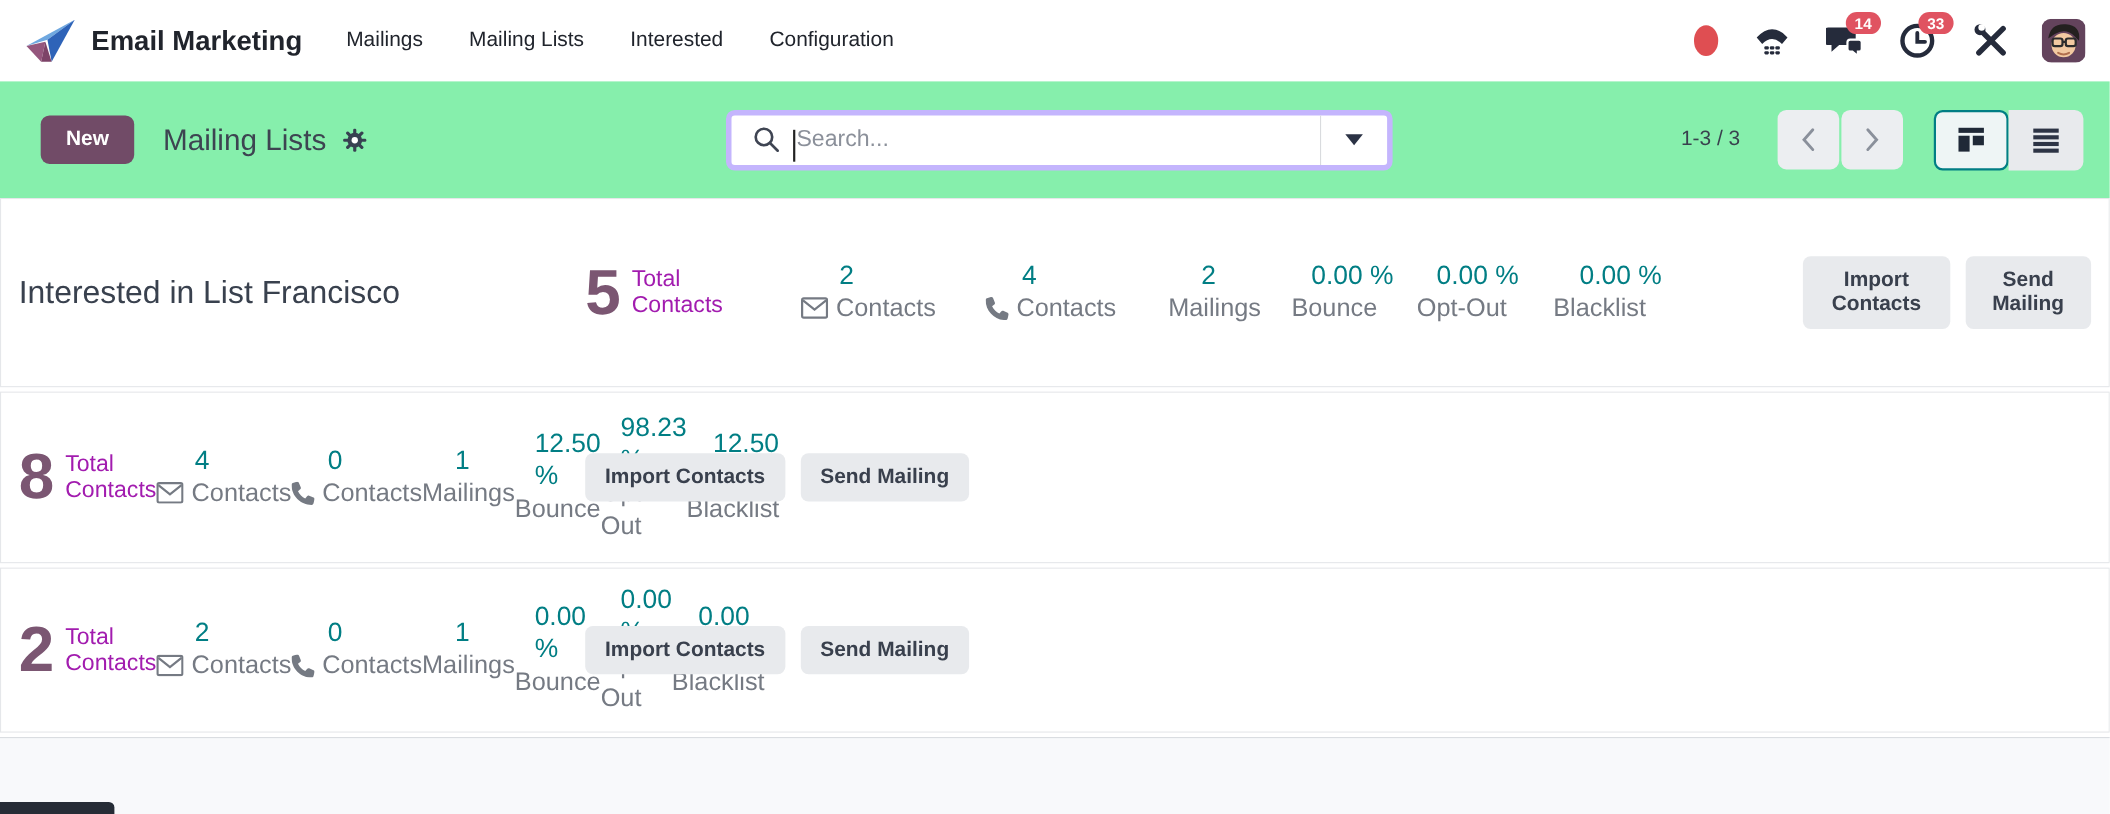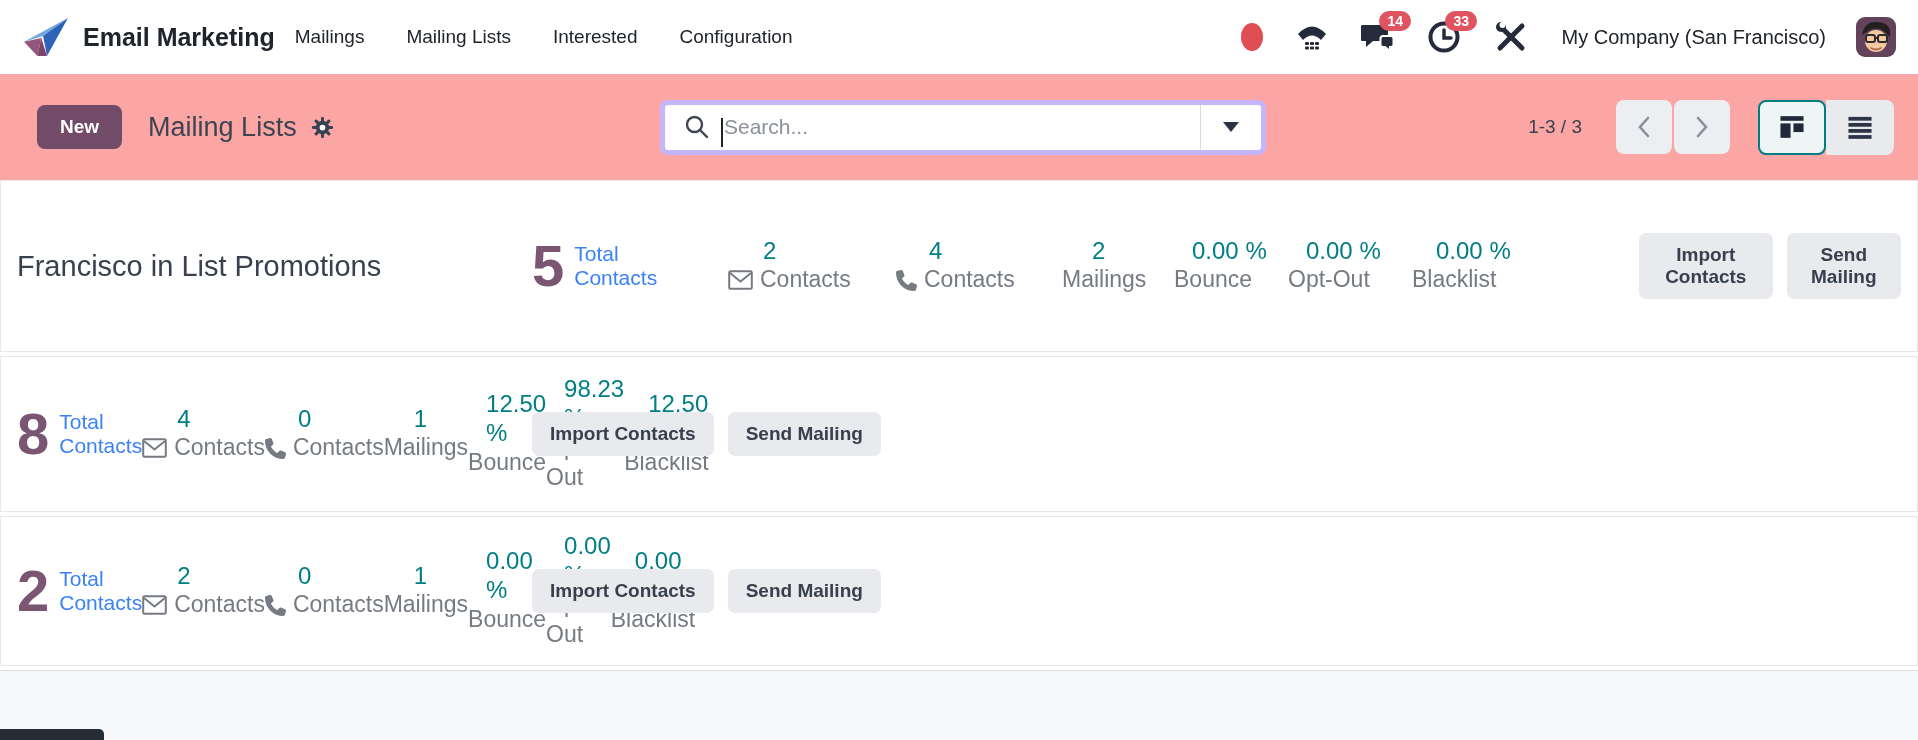--- a/index.html
+++ b/index.html
@@ -4,33 +4,33 @@
 <style>
   * { margin:0; padding:0; box-sizing:border-box; }
   html,body { width:1918px; height:740px; overflow:hidden; background:#fff;
     font-family:"Liberation Sans", sans-serif; color:#232c3d; }
   .page { position:relative; width:1918px; height:740px; }
 
   
   .topbar { height:74px; display:flex; align-items:center; padding:0 22px; background:#fff; }
   .nav-left { display:flex; align-items:center; }
   .app-logo { width:48px; height:42px; margin-right:13px; }
-  .app-name { font-size:25px; font-weight:600; color:#20242c; margin-right:20px; }
+  .app-name { font-size:25px; font-weight:600; color:#20242c; margin-right:40px; }
   .menu { display:flex; align-items:center; gap:42px; font-size:19px; color:#20242c; }
   .menu span { cursor:pointer; }
   .nav-right { margin-left:auto; display:flex; align-items:center; gap:30px; }
   .rec-dot { width:22px; height:28px; border-radius:50%; background:#df4e52; }
   .sysicon { position:relative; width:36px; height:36px; display:flex; align-items:center; justify-content:flex-end; cursor:pointer; }
   .badge { position:absolute; top:-8px; left:20px; background:#e05361; color:#fff;
     font-size:14px; font-weight:700; padding:3px 8px; border-radius:12px; line-height:1; }
   .company { font-size:20px; color:#20242c; margin-left:4px; }
   .avatar { width:40px; height:40px; border-radius:9px; overflow:hidden; }
 
   
-  .controlbar { height:106px; display:flex; align-items:center; padding:0 24px 0 37px; background:#fca5a5; }
+  .controlbar { height:106px; display:flex; align-items:center; padding:0 24px 0 37px; background:#86efac; }
   .cb-left { display:flex; align-items:center; flex:0 0 590px; }
   .btn-new { background:#714B67; color:#fff; font-size:19px; font-weight:700; border:none;
     padding:11px 23px; border-radius:8px; cursor:pointer; font-family:inherit; }
   .view-title { font-size:27px; font-weight:400; color:#3d4451; margin-left:26px; }
   .gear { margin-left:14px; cursor:pointer; display:flex; }
   .searchbox { position:relative; flex:0 0 606px; height:55px; border:5px solid #c4b5fd;
     border-radius:8px; display:flex; align-items:center; margin-left:33px; background:#fff; }
   .searchbox .mag { margin-left:19px; display:flex; }
   .caret { position:absolute; left:56px; top:13px; width:2px; height:29px; background:#222; }
   .search-input { flex:1; border:none; outline:none; font-size:21px; color:#3d4451;
@@ -52,21 +52,21 @@
 
   
   .kanban { background:#fff; }
   .card { display:grid; grid-template-columns:515px 1fr 262px; align-items:center;
     border:1px solid #e5e7ea; background:#fff; padding:0 16px; margin-bottom:4px; }
   .card.r1 { height:172px; } .card.r2 { height:156px; } .card.r3 { height:150px; }
   .card-title { font-size:29px; color:#39414e; cursor:pointer; }
   .stats { display:flex; align-items:center; }
   .total { display:flex; align-items:center; gap:10px; width:196px; }
   .big-num { font-size:58px; font-weight:700; color:#7b5672; line-height:0.85; }
-  .tlabel { font-size:21px; color:#3b82f6; line-height:1.15; }
+  .tlabel { font-size:21px; color:#a21caf; line-height:1.15; }
   .stat { display:flex; flex-direction:column; }
   .stat .val { color:#017e84; font-size:24px; line-height:1.2; }
   .stat .lab { color:#757a83; font-size:23px; display:flex; align-items:center; gap:7px; line-height:1.3; }
   .st-email { width:168px; } .st-email .val { padding-left:35px; }
   .st-phone { width:166px; } .st-phone .val { padding-left:33px; }
   .st-mail  { width:112px; } .st-mail .val { padding-left:30px; }
   .st-bounce{ width:114px; } .st-bounce .val { padding-left:18px; }
   .st-opt   { width:124px; } .st-opt .val { padding-left:18px; }
   .st-black { width:112px; } .st-black .val { padding-left:24px; }
   .actions { display:flex; flex-direction:row; align-items:flex-end; gap:14px; }
@@ -129,21 +129,20 @@
         <span class="badge">33</span>
       </span>
       <span class="sysicon">
         <svg width="32" height="32" viewBox="0 0 32 32">
           <path d="M5 5 L27 27" stroke="#252b3b" stroke-width="5" stroke-linecap="round"></path>
           <path d="M27 5 L5 27" stroke="#252b3b" stroke-width="5" stroke-linecap="round"></path>
           <circle cx="6" cy="6" r="5" fill="#252b3b"></circle>
           <circle cx="7.5" cy="4" r="3" fill="#fff"></circle>
         </svg>
       </span>
-      <span class="company">My Company (San Francisco)</span>
       <span class="avatar">
         <svg width="40" height="40" viewBox="0 0 40 40">
           <rect width="40" height="40" fill="#63435c"></rect>
           <circle cx="20" cy="24" r="11" fill="#f2c9a1"></circle>
           <path d="M6 18 Q8 4 22 5 Q36 6 34 20 L30 16 Q22 8 12 14 Z" fill="#23201f"></path>
           <rect x="10" y="18" width="9" height="7" rx="2" fill="none" stroke="#2c2c2c" stroke-width="2"></rect>
           <rect x="22" y="18" width="9" height="7" rx="2" fill="none" stroke="#2c2c2c" stroke-width="2"></rect>
           <path d="M19 21 h3" stroke="#2c2c2c" stroke-width="2"></path>
           <path d="M15 31 Q20 34 25 31" fill="none" stroke="#b06f4e" stroke-width="1.8" stroke-linecap="round"></path>
         </svg>
@@ -218,21 +217,21 @@
             </g>
           </svg>
         </button>
       </div>
     </div>
   </div>
 
   <main class="kanban">
 
     <section class="card r1">
-      <div class="card-title">Francisco in List Promotions</div>
+      <div class="card-title">Interested in List Francisco</div>
       <div class="stats">
         <div class="total">
           <span class="big-num">5</span>
           <span class="tlabel">
             <span>Total</span><br>
             <span>Contacts</span>
           </span>
         </div>
         <div class="stat st-email">
           <span class="val">2</span>

